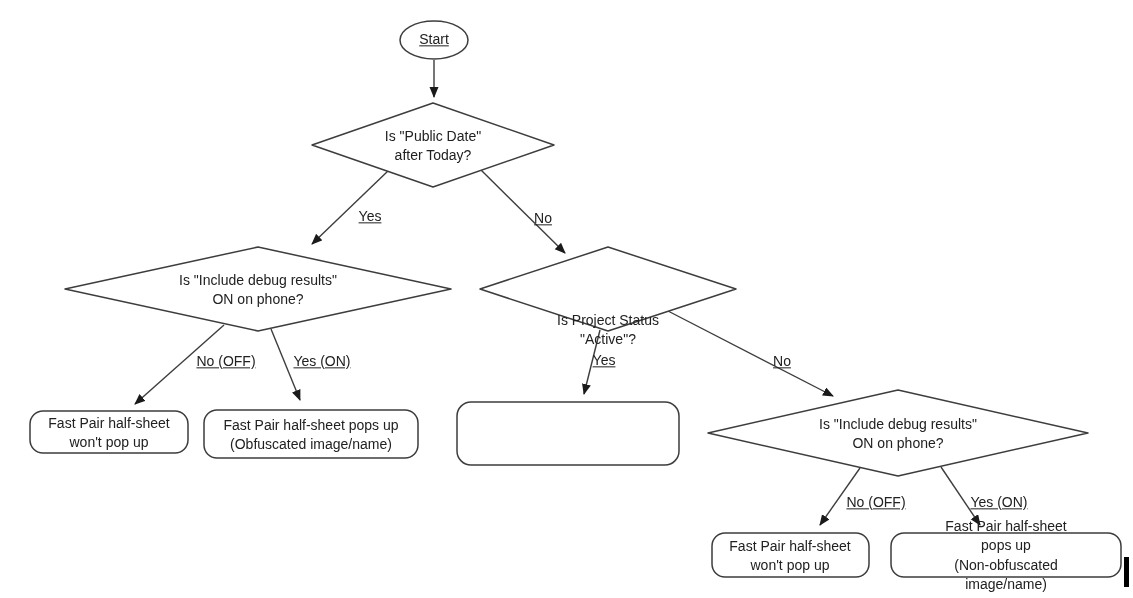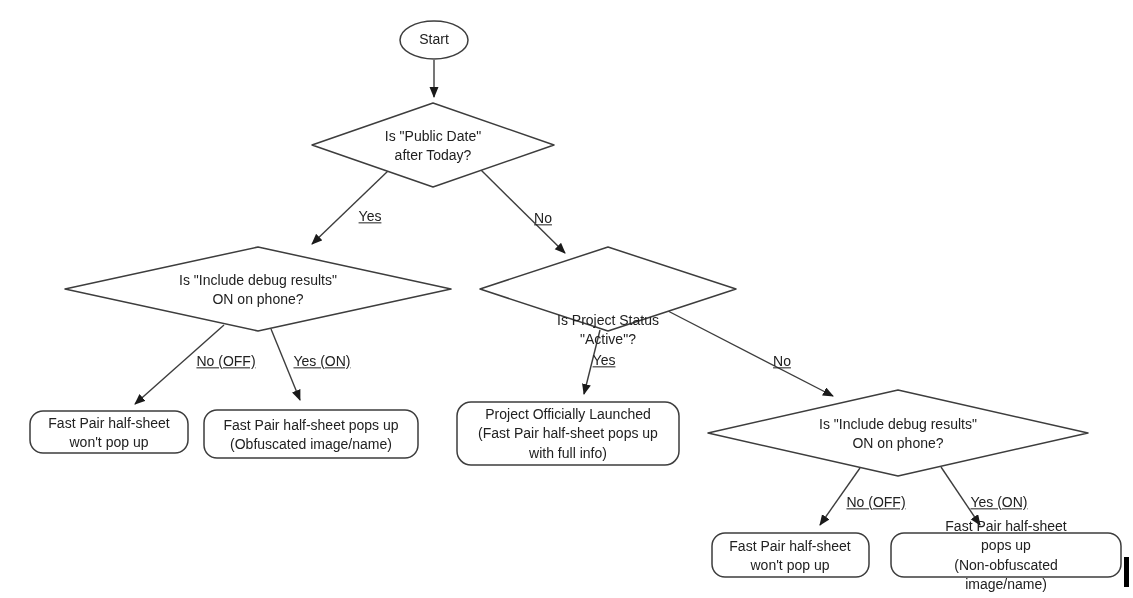--- a/index.html
+++ b/index.html
@@ -89,36 +89,33 @@
 
     <rect class="shape" x="457" y="402" width="222" height="63" rx="14"></rect>
 
     <rect class="shape" x="712" y="533" width="157" height="44" rx="13"></rect>
 
     <rect class="shape" x="891" y="533" width="230" height="44" rx="13"></rect>
 
     <rect class="cursor-bar" x="1124" y="557" width="5" height="30"></rect>
   </svg>
 
-  <div class="label" style="left:434px; top:40px;">Start</div>
+  <div class="label" style="left:434px; top:40px;text-decoration:underline;">Start</div>
   <div class="label" style="left:433px; top:146px;">Is "Public Date"
 after Today?</div>
   <div class="label" style="left:258px; top:290px;">Is "Include debug results"
 ON on phone?</div>
   <div class="label" style="left:608px; top:290px;margin-top:40px;">Is Project Status
 "Active"?</div>
   <div class="label" style="left:898px; top:434px;">Is "Include debug results"
 ON on phone?</div>
   <div class="label" style="left:109px; top:433px;">Fast Pair half-sheet
 won't pop up</div>
   <div class="label" style="left:311px; top:435px;">Fast Pair half-sheet pops up
 (Obfuscated image/name)</div>
-  <div class="label" style="left:568px; top:434px;">Project Officially Launched
-(Fast Pair half-sheet pops up
-with full info)</div>
   <div class="label" style="left:790px; top:556px;">Fast Pair half-sheet
 won't pop up</div>
   <div class="label" style="left:1006px; top:556px;">Fast Pair half-sheet pops up
 (Non-obfuscated image/name)</div>
 
   <div class="label edge-label" style="left:370px; top:217px;">Yes</div>
   <div class="label edge-label" style="left:543px; top:219px;">No</div>
   <div class="label edge-label" style="left:226px; top:362px;">No (OFF)</div>
   <div class="label edge-label" style="left:322px; top:362px;">Yes (ON)</div>
   <div class="label edge-label" style="left:604px; top:361px;">Yes</div>

